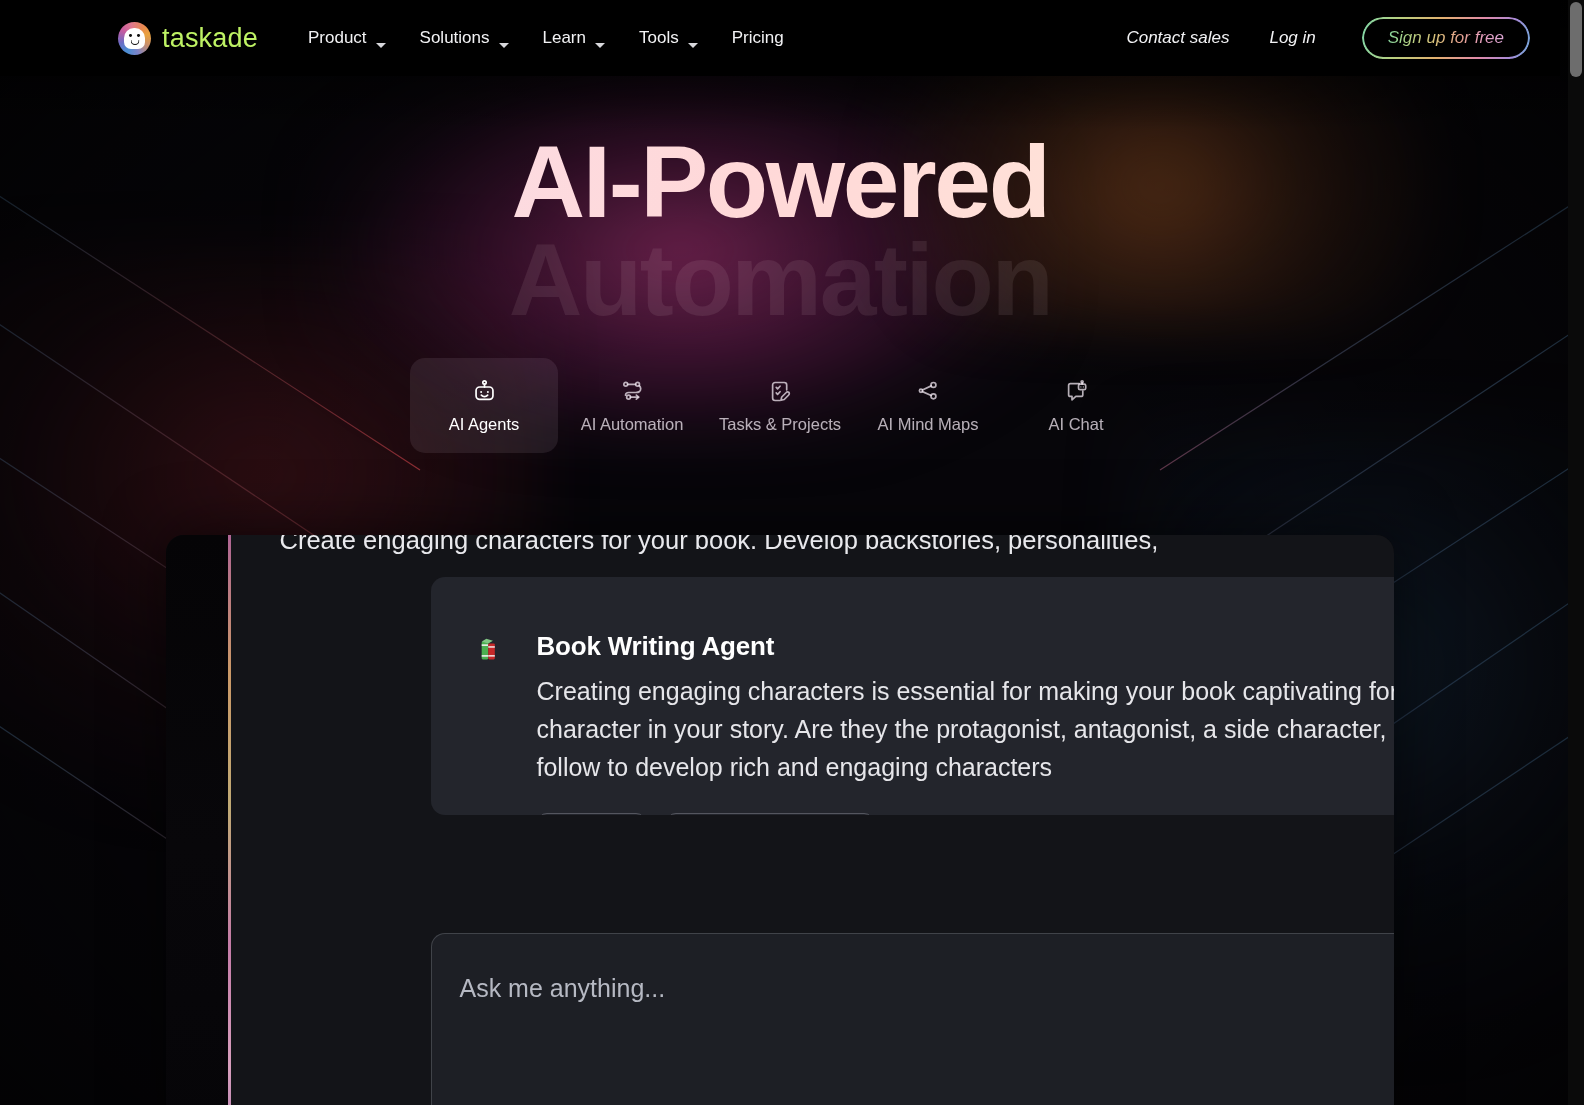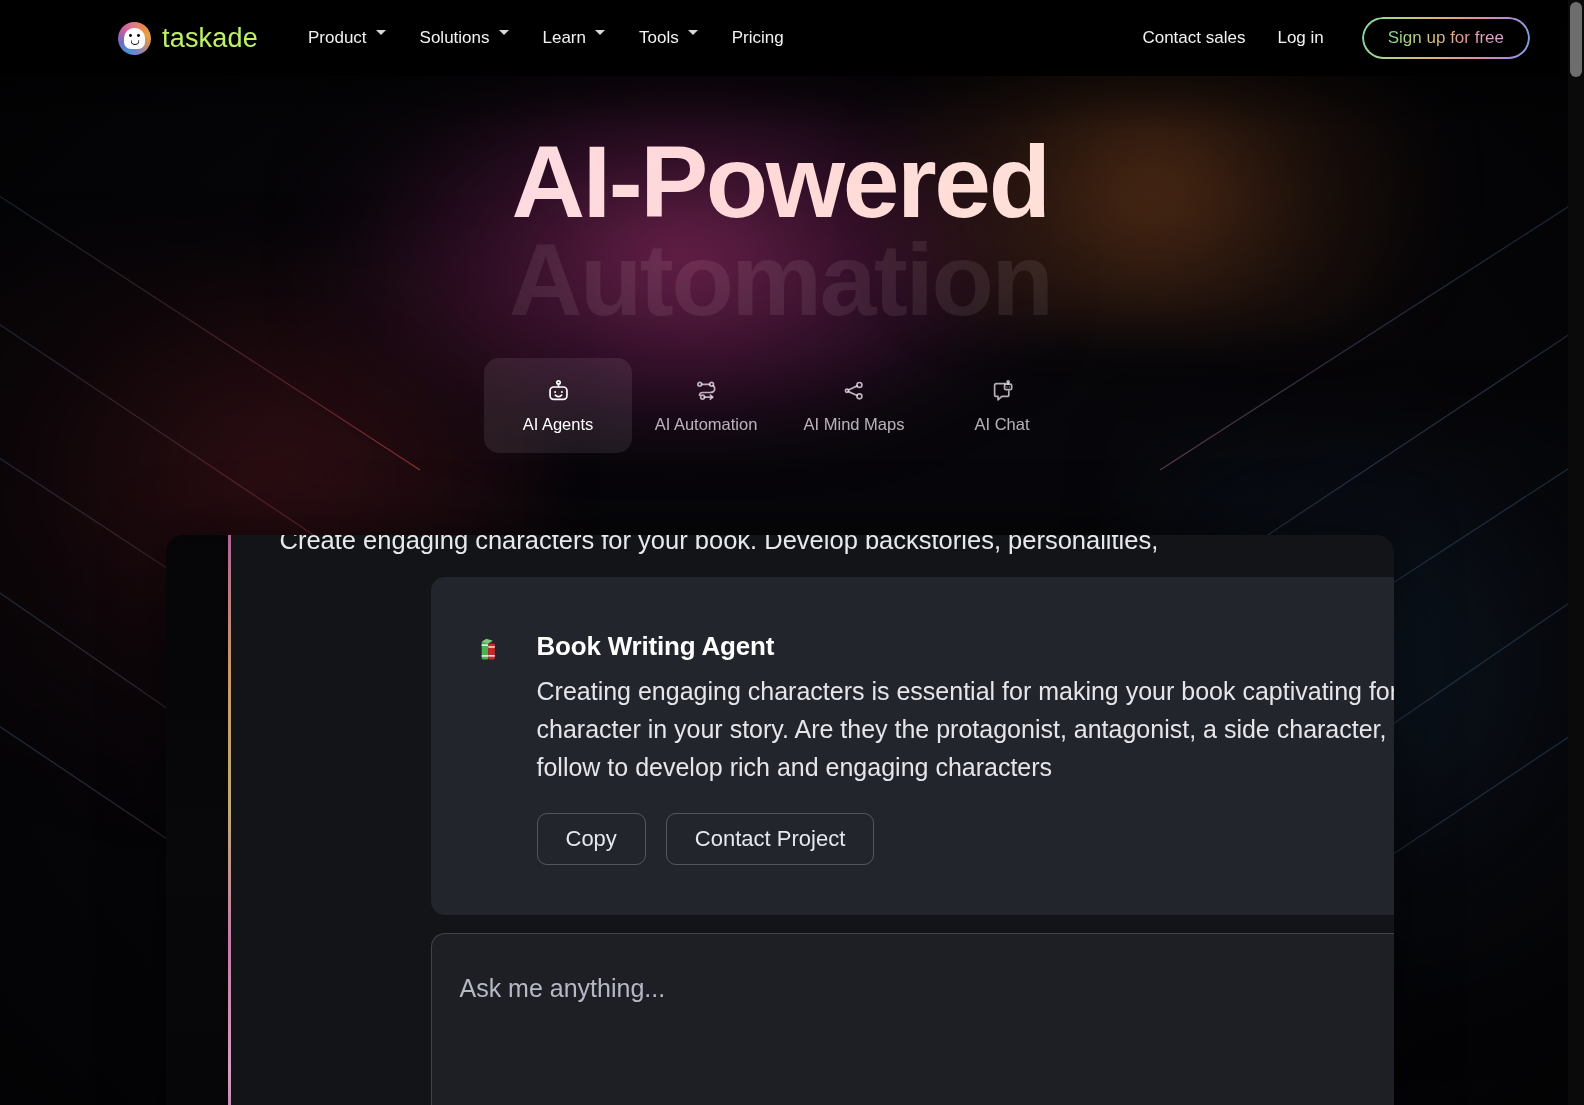--- a/index.html
+++ b/index.html
@@ -89,35 +89,35 @@
     border: 1.6px solid #111; border-top: none;
     border-radius: 0 0 6px 6px;
   }
   .brand-name {
     font-size: 27px; font-weight: 400; color: #bef264;
     letter-spacing: 0.2px; line-height: 1;
   }
 
   .nav-main { display: flex; align-items: center; gap: 0; margin-left: 33px; }
   .nav-item {
-    display: flex; align-items: flex-start; gap: 9px;
+    display: flex; align-items: flex-end; gap: 9px;
     padding: 8px 17px;
     color: #f2f2f4; font-size: 17px; font-weight: 400;
     cursor: pointer; white-space: nowrap;
   }
   .caret {
     width: 0; height: 0;
     border-left: 5px solid transparent;
     border-right: 5px solid transparent;
     border-top: 5.5px solid #d8d8dc;
     flex: none;
     margin-top: 2px;
   }
 
-  .nav-right { margin-left: auto; display: flex; align-items: center; gap: 0; }
+  .nav-right { margin-left: auto; display: flex; align-items: center; gap: 8px; font-style: italic; }
   .nav-link-right {
     color: #f2f2f4; font-size: 17px; padding: 8px 16px; cursor: pointer; white-space: nowrap;
   }
   .signup-btn {
     margin-left: 22px;
     position: relative;
     padding: 11px 26px;
     border-radius: 999px;
     background: #000;
     cursor: pointer;
@@ -215,21 +215,21 @@
   .clipped-line {
     position: absolute; left: 49px; top: -12px;
     width: 1160px; height: 34px;
     overflow: hidden;
     color: #e9e9ed;
     font-size: 25.5px; line-height: 34px;
     white-space: nowrap;
   }
   .chat-card {
     position: absolute; left: 200px; top: 42px;
-    width: 1130px; height: 338px;
+    width: 1130px; height: 238px;
     background: #23252c;
     border-radius: 14px;
     overflow: hidden;
   }
   .chat-card-inner { padding: 54px 0 0 106px; }
   .agent-head { display: flex; align-items: flex-start; gap: 0; position: relative; }
   .agent-emoji {
     position: absolute; left: -60px; top: 4px;
     font-size: 28px; line-height: 1;
     width: 32px; height: 32px;
@@ -423,20 +423,31 @@
             <circle cx="8.5" cy="17" r="1.7"></circle>
             <path d="M7.7 5.6h7.1"></path>
             <path d="M18 6.9c1.6 1.3 1.8 3.8.2 5.1-.9.8-2 .9-3.2.9H8.6c-1.5 0-2.8.9-2.8 2.4"></path>
             <path d="M10.2 17h6.6"></path>
             <path d="M15.4 15.2 17.6 17l-2.2 1.8"></path>
           </svg>
         </span>
         <span class="tab-label">AI Automation</span>
       </div>
 
+      <div class="tab">
+        <span class="tab-icon">
+          <svg viewBox="0 0 24 24" fill="none" stroke="currentColor" stroke-width="1.5" stroke-linecap="round" stroke-linejoin="round">
+            <path d="M17.5 10.5V6.2a2.2 2.2 0 0 0-2.2-2.2H7.2A2.2 2.2 0 0 0 5 6.2v11.6A2.2 2.2 0 0 0 7.2 20h4"></path>
+            <path d="M8.2 8.4l1.2 1.2 2.2-2.3"></path>
+            <path d="M8.2 13.3l1.2 1.2 2.2-2.3"></path>
+            <path d="M19.3 12.6c.7.7.7 1.8 0 2.5l-4 4-2.9.7.7-2.9 4-4c.6-.7 1.6-.7 2.2-.3z"></path>
+          </svg>
+        </span>
+        <span class="tab-label">Tasks &amp; Projects</span>
+      </div>
 
       <div class="tab">
         <span class="tab-icon">
           <svg viewBox="0 0 24 24" fill="none" stroke="currentColor" stroke-width="1.5" stroke-linecap="round" stroke-linejoin="round">
             <circle cx="5.3" cy="11.3" r="1.4"></circle>
             <circle cx="16.4" cy="6.2" r="2.2"></circle>
             <circle cx="16.4" cy="16.3" r="2.2"></circle>
             <path d="M6.6 10.6 14.4 7"></path>
             <path d="M6.6 12.1 14.4 15.5"></path>
           </svg>

